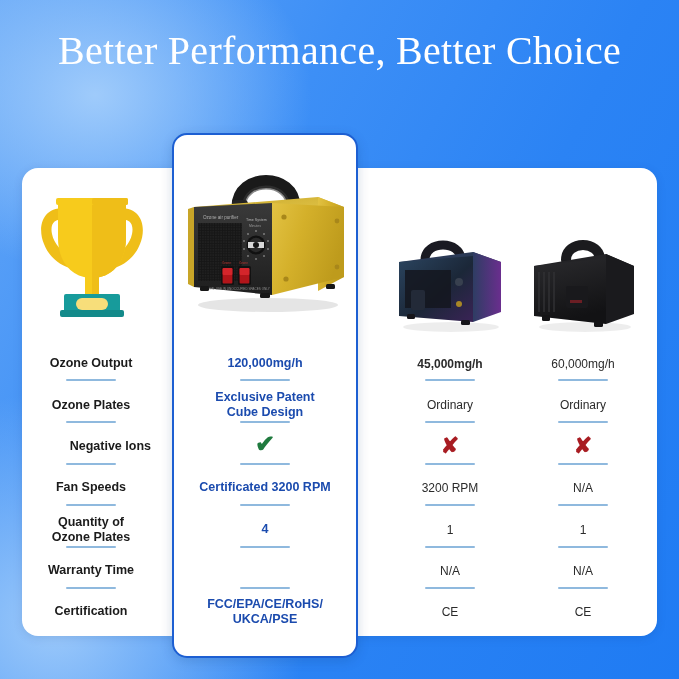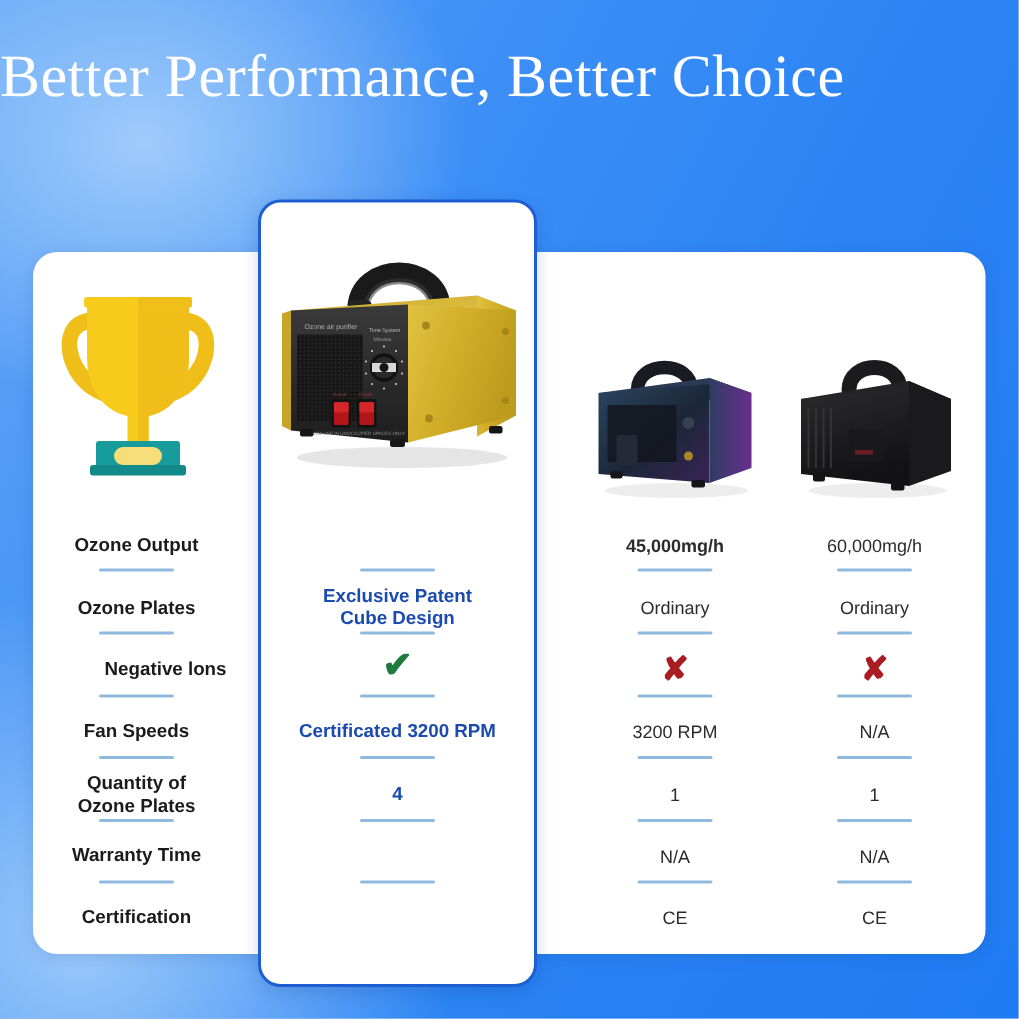--- a/index.html
+++ b/index.html
@@ -22,21 +22,21 @@
       linear-gradient(118deg, #63A6F7 0%, #3D8FF6 34%, #2B83F4 62%, #1F7BF3 100%);
     overflow: hidden;
   }
 
   
   .title-wrap {
     position: absolute;
     top: 26px;
     left: 0;
     width: 679px;
-    text-align: left;
+    text-align: center;
   }
   .title {
     font-family: "Liberation Serif", "DejaVu Serif", serif;
     font-size: 40px;
     line-height: 50px;
     color: #FFFFFF;
     letter-spacing: 0.3px;
     white-space: nowrap;
   }
 
@@ -289,20 +289,21 @@
     </g>
     <rect x="44" y="56" width="22" height="22" rx="2" fill="#19191C"></rect>
     <rect x="48" y="70" width="12" height="3" fill="#7A2026" opacity="0.85"></rect>
     <rect x="20" y="85" width="8" height="6" rx="1.5" fill="#131315"></rect>
     <rect x="72" y="91" width="9" height="6" rx="1.5" fill="#131315"></rect>
   </svg>
 
   <div class="grid">
 
     <div class="cell label-cell" style="left:31px;  top:356px; width:120px;">Ozone Output</div>
+    <div class="cell feature-cell" style="left:190px; top:356px; width:150px;">120,000mg/h</div>
     <div class="cell rival-cell" style="left:395px; top:357px; width:110px;font-weight:bold;">45,000mg/h</div>
     <div class="cell rival-cell" style="left:528px; top:357px; width:110px;">60,000mg/h</div>
     <div class="divider" style="left:66px;  top:379px; width:50px;"></div>
     <div class="divider" style="left:240px; top:379px; width:50px;"></div>
     <div class="divider" style="left:425px; top:379px; width:50px;"></div>
     <div class="divider" style="left:558px; top:379px; width:50px;"></div>
 
     <div class="cell label-cell" style="left:31px;  top:398px; width:120px;">Ozone Plates</div>
     <div class="cell feature-cell" style="left:190px; top:390px; width:150px; white-space:pre-line;">Exclusive Patent
 Cube Design</div>
@@ -343,17 +344,19 @@
 
     <div class="cell label-cell" style="left:31px;  top:563px; width:120px;">Warranty Time</div>
     <div class="cell rival-cell" style="left:395px; top:564px; width:110px;">N/A</div>
     <div class="cell rival-cell" style="left:528px; top:564px; width:110px;">N/A</div>
     <div class="divider" style="left:66px;  top:587px; width:50px;"></div>
     <div class="divider" style="left:240px; top:587px; width:50px;"></div>
     <div class="divider" style="left:425px; top:587px; width:50px;"></div>
     <div class="divider" style="left:558px; top:587px; width:50px;"></div>
 
     <div class="cell label-cell" style="left:31px;  top:604px; width:120px;">Certification</div>
+    <div class="cell feature-cell" style="left:182px; top:597px; width:166px; white-space:pre-line;">FCC/EPA/CE/RoHS/
+UKCA/PSE</div>
     <div class="cell rival-cell" style="left:395px; top:605px; width:110px;">CE</div>
     <div class="cell rival-cell" style="left:528px; top:605px; width:110px;">CE</div>
 
   </div>
 </div>
 
 </body></html>

